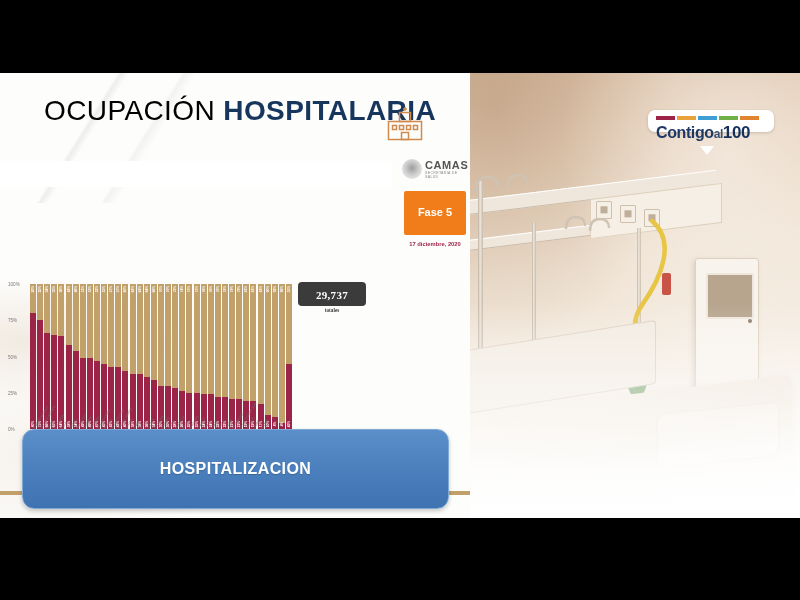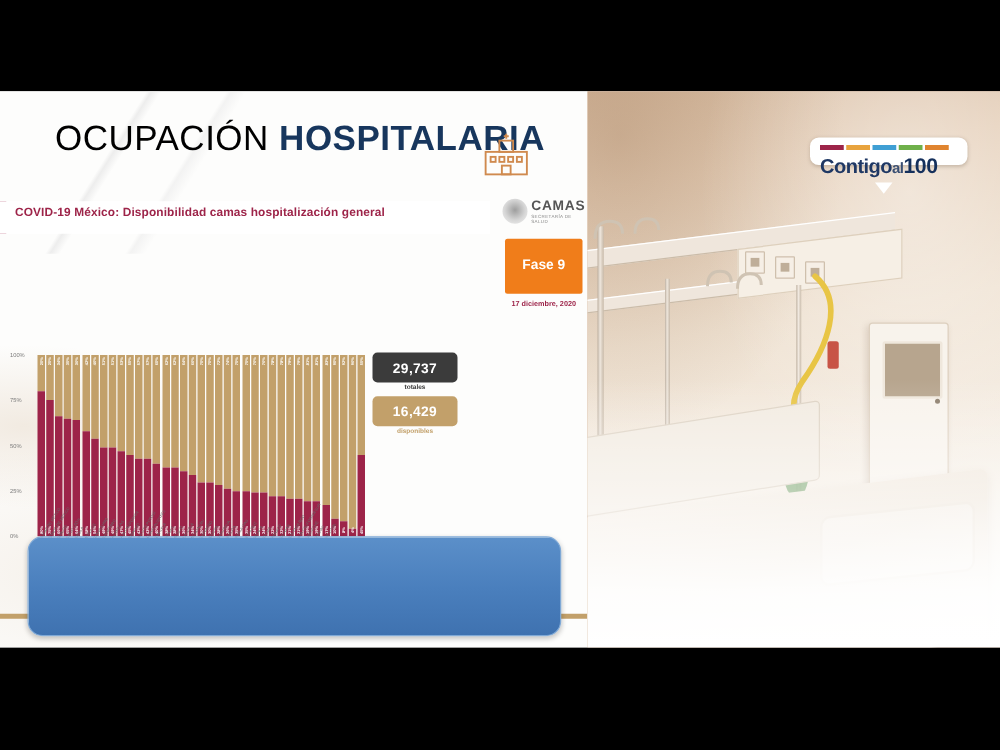--- a/index.html
+++ b/index.html
@@ -51,21 +51,21 @@
   .bar-avail{position:absolute;left:0;right:0;top:0;background:#c2a06a;}
   .bar-occ{position:absolute;left:0;right:0;bottom:0;background:#9d2449;}
   .bar-lbl{position:absolute;left:50%;transform:translateX(-50%) rotate(-90deg);transform-origin:center;
      font-size:3.2px;color:#fff;font-weight:700;white-space:nowrap;}
   .bar-lbl.occ{bottom:3px;}
   .bar-lbl.av{top:3px;}
   .xlab{position:absolute;top:0;font-size:3.1px;color:#6b6b6b;white-space:nowrap;
      transform-origin:left top;transform:rotate(-58deg);}
 
   
-  #kpi-stack{position:absolute;left:292px;top:76px;width:96px;}
+  #kpi-stack{position:absolute;left:292px;top:76px;width:96px;font-family:Liberation Serif, serif;}
   .kpi{margin-bottom:4px;}
   .kpi-chip{border-radius:4px;text-align:center;padding:3px 0 3px;width:68px;}
   .kpi-num{font-size:11px;font-weight:700;color:#fff;letter-spacing:.3px;}
   .kpi-cap{width:68px;text-align:center;font-size:5.2px;font-weight:700;margin-top:1px;}
   #chip-tot{background:#3b3b3b;}
   #chip-disp{background:#c2a06a;}
   #chip-ocup{background:#9d2449;}
   #cap-tot{color:#3b3b3b;}
   #cap-disp{color:#c2a06a;}
   #cap-ocup{color:#9d2449;}
@@ -158,30 +158,29 @@
               <rect x="28.5" y="20.5" width="4" height="4"></rect>
               <rect x="16.5" y="27.5" width="7" height="7"></rect>
               <path d="M20 2v4M18 4h4"></path>
             </g>
           </svg>
         </div>
       </div>
 
       <div id="subtitle-accent"></div>
       <div id="subtitle-bar"></div>
-      <div id="subtitle-text">COVID-19 México: Disponibilidad camas hospitalización general</div>
 
       <div id="salud-block">
         <div id="salud-eagle"></div>
         <div id="salud-word">CAMAS</div>
         <div id="salud-sub">SECRETARÍA DE SALUD</div>
       </div>
 
       <div id="fase-box">
-        <div id="fase-label">Fase 9</div>
+        <div id="fase-label">Fase 5</div>
       </div>
       <div id="fase-date">17 diciembre, 2020</div>
 
       <div id="chart-wrap">
         <div id="chart-yaxis"></div>
         <div id="chart-plot">
             <div class="bar-col" style="left: 0px; width: 6.01081px;">
               <div class="bar-avail" style="height: 29px; background: rgb(194, 160, 106);">
                 <span class="bar-lbl av">20%</span>
               </div>
@@ -478,26 +477,20 @@
               </div>
             </div>
           </div>
 
         <div id="kpi-stack">
           <div class="kpi">
             <div class="kpi-chip" id="chip-tot">
               <span class="kpi-num">29,737</span>
             </div>
             <div class="kpi-cap" id="cap-tot">totales</div>
-          </div>
-          <div class="kpi">
-            <div class="kpi-chip" id="chip-disp">
-              <span class="kpi-num">16,429</span>
-            </div>
-            <div class="kpi-cap" id="cap-disp">disponibles</div>
           </div>
         </div>
 
         <div id="chart-legend">
           <div class="lg">
             <span class="lg-sw" style="background:#9d2449"></span>
             <span class="lg-tx">% Ocupación</span>
           </div>
           <div class="lg">
             <span class="lg-sw" style="background:#c2a06a"></span>
@@ -542,20 +535,21 @@
           <div class="xlab" style="left: 223.103px; top: 225px;">QUINTANA ROO</div>
           <div class="xlab" style="left: 230.214px; top: 225px;">BAJA CALIFORNIA SUR</div>
           <div class="xlab" style="left: 237.324px; top: 225px;">CAMPECHE</div>
           <div class="xlab" style="left: 244.435px; top: 225px;">CHIAPAS</div>
           <div class="xlab" style="left: 251.546px; top: 225px;">NACIONAL</div>
         </div>
 
       <div id="slide-bottom-rule"></div>
 
       <div id="banner">
+        <div class="banner-l1">HOSPITALIZACION</div>
       </div>
     </div>
 
     <div id="photo-panel">
       <div id="photo-wall"></div>
       <div id="photo-wall-shade"></div>
 
       <div class="rail" style="left:-4px;top:112px;width:250px;height:13px;transform:skewY(-7deg);"></div>
       <div class="rail" style="left:-4px;top:154px;width:215px;height:9px;transform:skewY(-7deg);"></div>
       <div class="rail" style="left:120px;top:118px;width:130px;height:38px;transform:skewY(-7deg);background:#f6efe5;border:1px solid #ded0bd;"></div>

